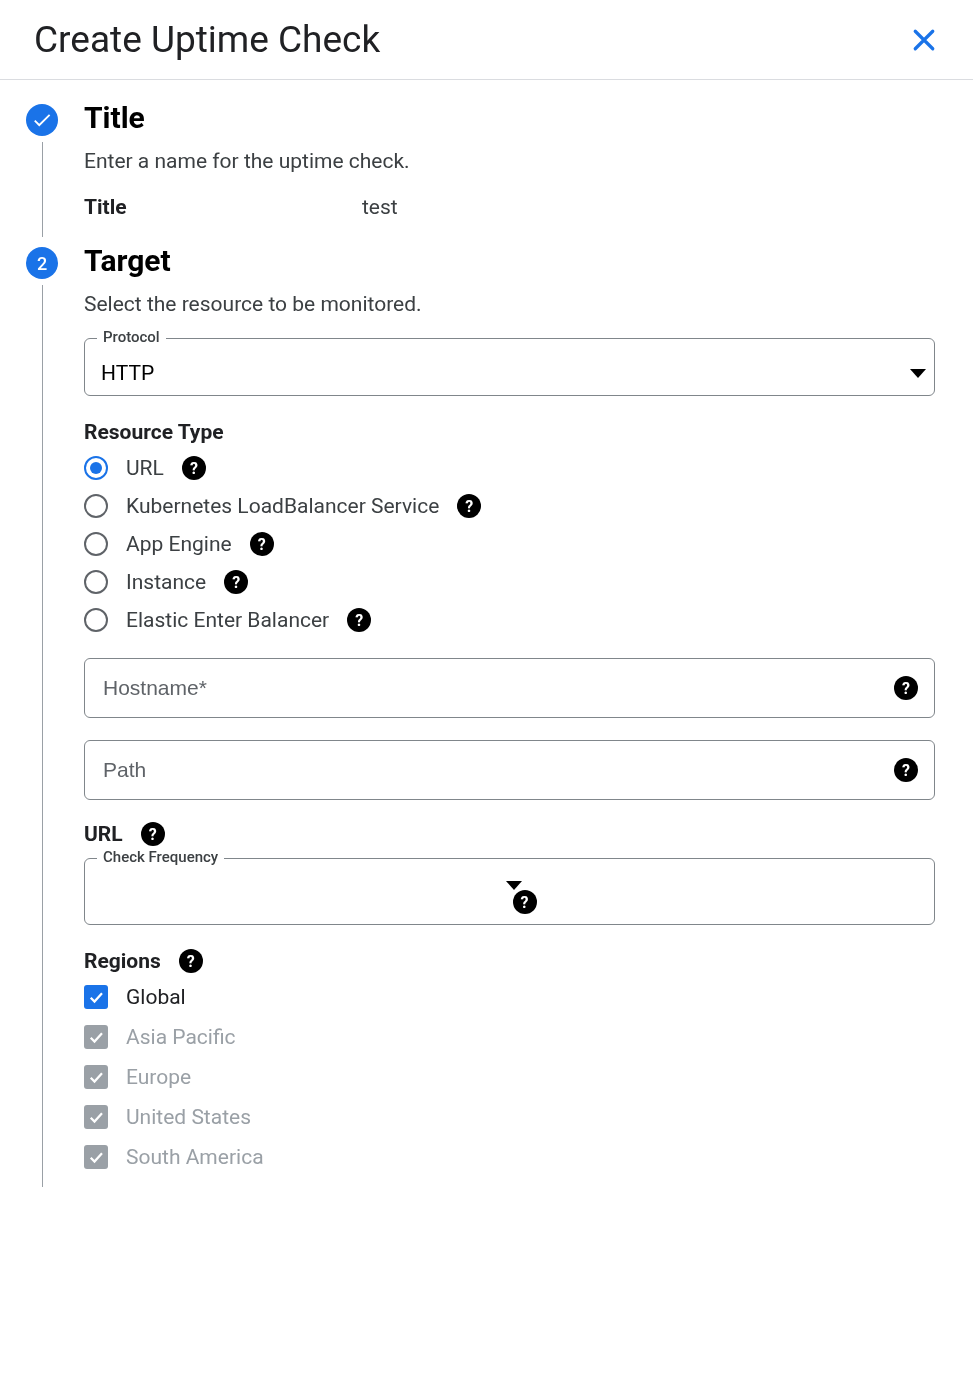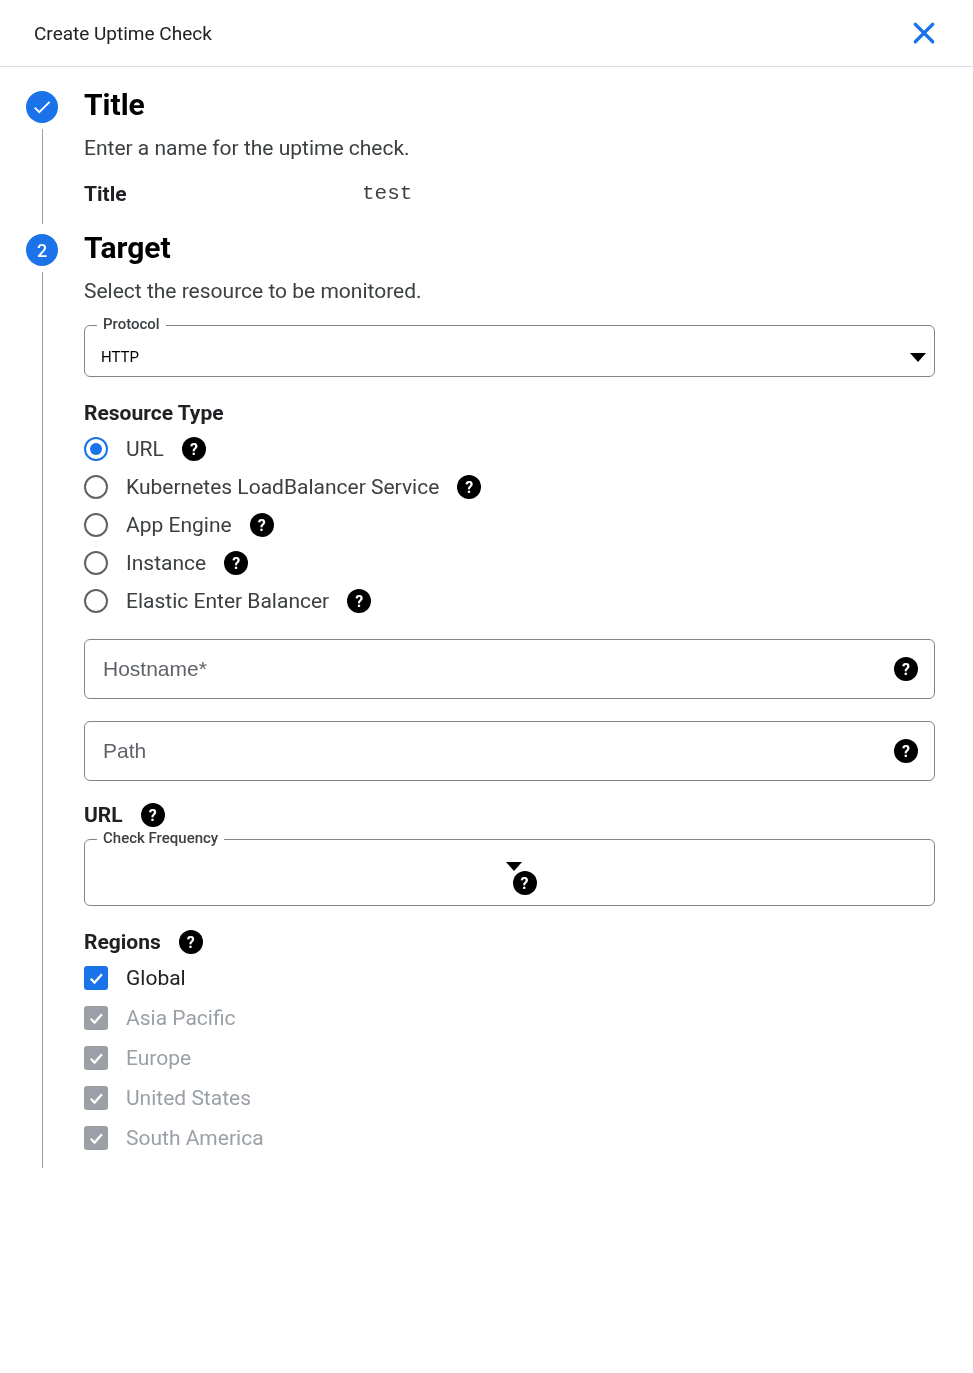--- a/index.html
+++ b/index.html
@@ -21,21 +21,21 @@
   }
   .panel { width: 973px; }
   .panel-header {
     display: flex;
     align-items: center;
     justify-content: space-between;
     padding: 18px 34px 18px 34px;
     border-bottom: 1px solid var(--border);
   }
   .panel-title {
-    font-size: 19px;
+    font-size: 37px;
     font-weight: 400;
     color: var(--black);
   }
   .close-btn {
     color: var(--blue);
     cursor: pointer;
     display: inline-flex;
   }
   .close-btn svg { width: 30px; height: 30px; }
 
@@ -81,21 +81,21 @@
     color: var(--grey-text);
     margin-bottom: 22px;
   }
 
   
   .title-row {
     display: flex;
     font-size: 21px;
   }
   .title-row .label { font-weight: 700; width: 278px; }
-  .title-row .value { color: var(--grey-text); font-family: Liberation Mono, monospace; }
+  .title-row .value { color: var(--grey-text); }
 
   
   .md-field {
     position: relative;
     border: 1px solid #80868b;
     border-radius: 6px;
     padding: 22px 8px 10px 16px;
     margin-bottom: 24px;
     display: flex;
     align-items: center;
@@ -105,21 +105,21 @@
     top: -11px;
     left: 12px;
     background: #fff;
     padding: 0 6px;
     font-size: 15px;
     color: var(--grey-text);
     font-weight: 500;
   }
   .md-field .value {
     flex: 1;
-    font-size: 15px;
+    font-size: 21px;
     color: #000;
   }
   .caret-down {
     width: 0; height: 0;
     border-left: 8px solid transparent;
     border-right: 8px solid transparent;
     border-top: 9px solid #000;
   }
   .help-in-field { margin-left: 22px; }
 

